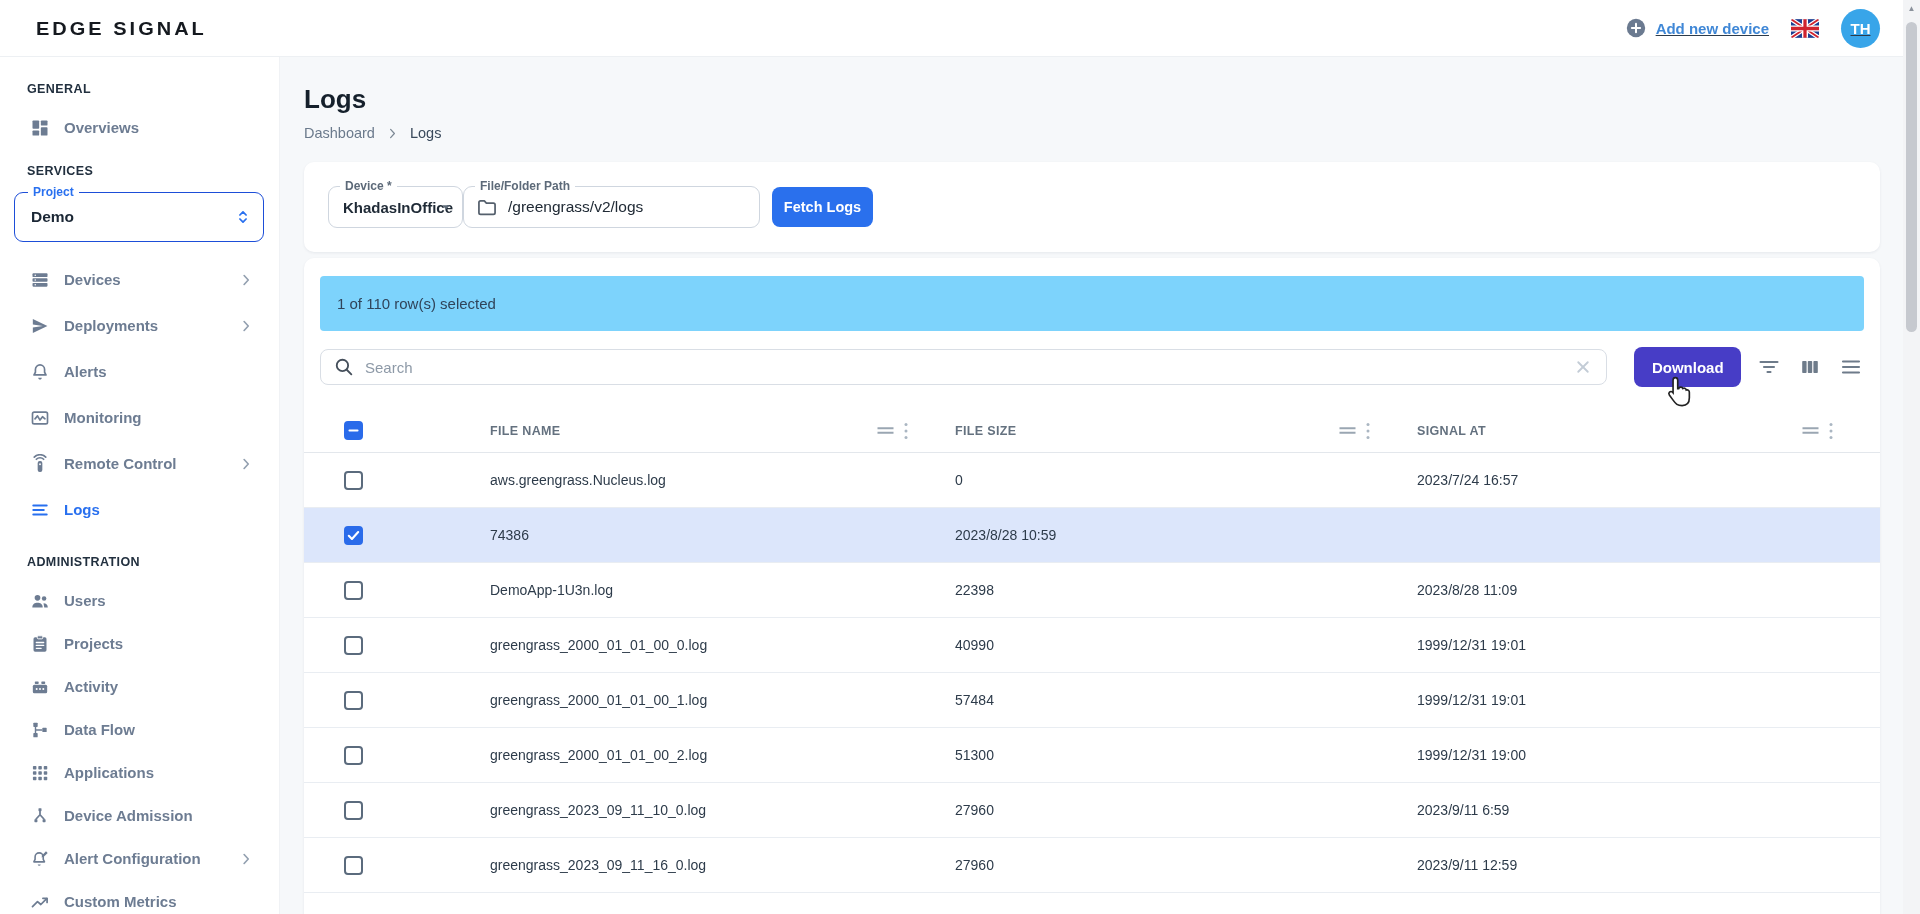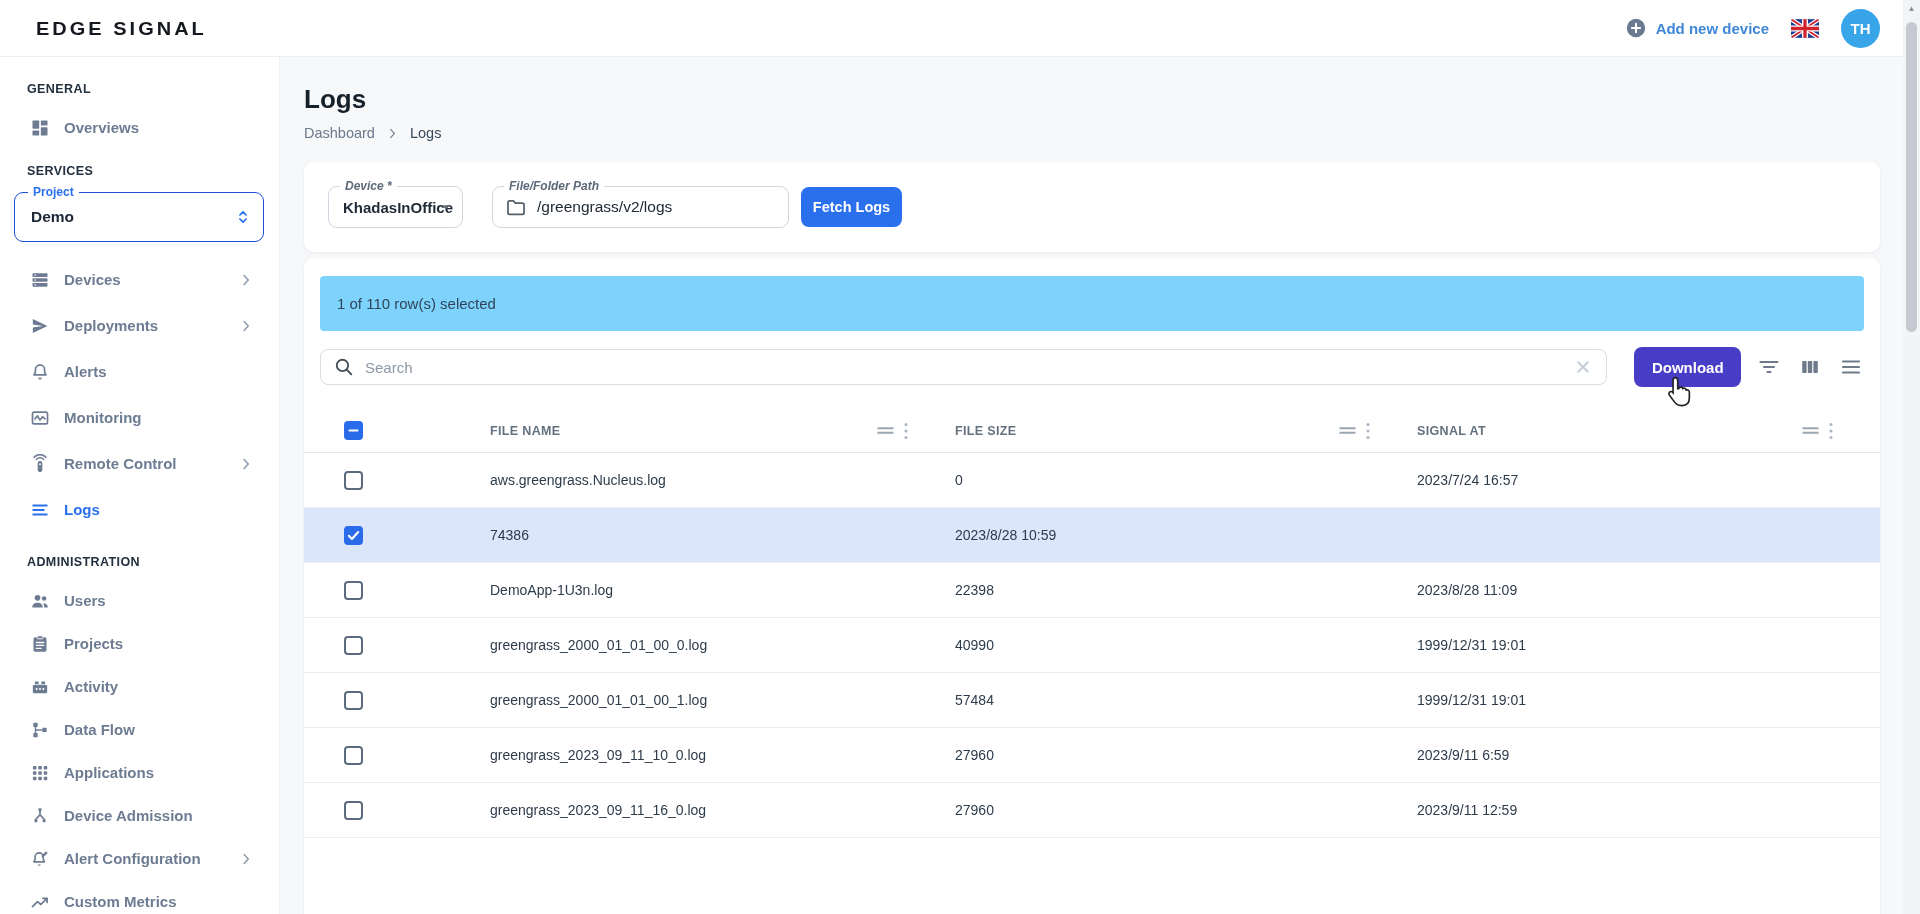--- a/index.html
+++ b/index.html
@@ -13,21 +13,21 @@
   
   .topbar {
     position:absolute; top:0; left:0; width:1920px; height:57px;
     background:#ffffff; border-bottom:1px solid #edf0f3;
     display:flex; align-items:center; z-index:10;
   }
   .logo {
     margin-left:36px; font-size:20px; font-weight:800; letter-spacing:3px;
     color:#15191f; transform:scaleY(.96);
   }
-  .topbar-right { margin-left:auto; margin-right:40px; display:flex; align-items:center; gap:22px; }
+  .topbar-right { margin-left:auto; margin-right:40px; display:flex; align-items:center; gap:22px;text-decoration:underline; }
   .add-device { display:flex; align-items:center; gap:9px; cursor:pointer; }
   .add-device-label { color:#3f87d6; font-size:15px; font-weight:700; }
   .flag { width:28px; height:19px; border-radius:2px; overflow:hidden; display:block; }
   .avatar {
     width:39px; height:39px; border-radius:50%; background:#38a5e9;
     color:#fff; font-size:15px; font-weight:700;
     display:flex; align-items:center; justify-content:center; cursor:pointer;
   }
   
   .sidebar {
@@ -72,26 +72,26 @@
   .crumb-sep { width:15px; height:15px; color:#8b97a3; display:flex; }
   .crumb-current { color:#3a4a5c; }
   .card {
     background:#fff; border-radius:10px; width:1576px;
     box-shadow:0 1px 3px rgba(20,30,60,.07);
   }
   .filter-card { margin-top:21px; height:90px; display:flex; align-items:center; padding:0 30px 0 24px; }
   .outlined-field { position:relative; height:42px; border:1px solid #cfd6df; border-radius:9px; background:#fff; display:flex; align-items:center; }
   .outlined-field .fieldlabel {
     position:absolute; top:-8px; left:11px; background:#fff; padding:0 5px;
-    font-size:12px; font-weight:600; color:#5d6a79; white-space:nowrap;font-style:italic;
+    font-size:12px; font-weight:600; color:#5d6a79; white-space:nowrap;
   }
   .device-field { width:135px; cursor:pointer; }
   .device-value { margin-left:14px; font-size:15px; font-weight:600; color:#1f2a36; }
   .caret-down { position:absolute; right:6px; width:20px; height:20px; }
-  .path-field { width:297px; margin-left:29px; }
+  .path-field { width:297px; }
   .folder-icon { margin-left:12px; width:22px; height:22px; display:flex; }
   .path-input {
     border:none; outline:none; flex:1; margin:0 10px; font-size:15.5px;
     color:#212b36; font-family:"Liberation Sans",sans-serif; background:transparent;
   }
   .fetch-btn {
     margin-left:12px; width:101px; height:40px; border:none; border-radius:8px;
     background:#2a70ed; color:#fff; font-size:14.5px; font-weight:700;
     font-family:"Liberation Sans",sans-serif; cursor:pointer;
   }
@@ -553,20 +553,28 @@
             <div class="checkbox"></div>
           </div>
           <div class="cell">greengrass_2000_01_01_00_1.log</div>
           <div class="cell">57484</div>
           <div class="cell">1999/12/31 19:01</div>
         </div>
         <div class="trow">
           <div class="cell cell-check">
             <div class="checkbox"></div>
           </div>
+          <div class="cell">greengrass_2000_01_01_00_2.log</div>
+          <div class="cell">51300</div>
+          <div class="cell">1999/12/31 19:00</div>
+        </div>
+        <div class="trow">
+          <div class="cell cell-check">
+            <div class="checkbox"></div>
+          </div>
           <div class="cell">greengrass_2023_09_11_10_0.log</div>
           <div class="cell">27960</div>
           <div class="cell">2023/9/11 6:59</div>
         </div>
         <div class="trow">
           <div class="cell cell-check">
             <div class="checkbox"></div>
           </div>
           <div class="cell">greengrass_2023_09_11_16_0.log</div>
           <div class="cell">27960</div>

